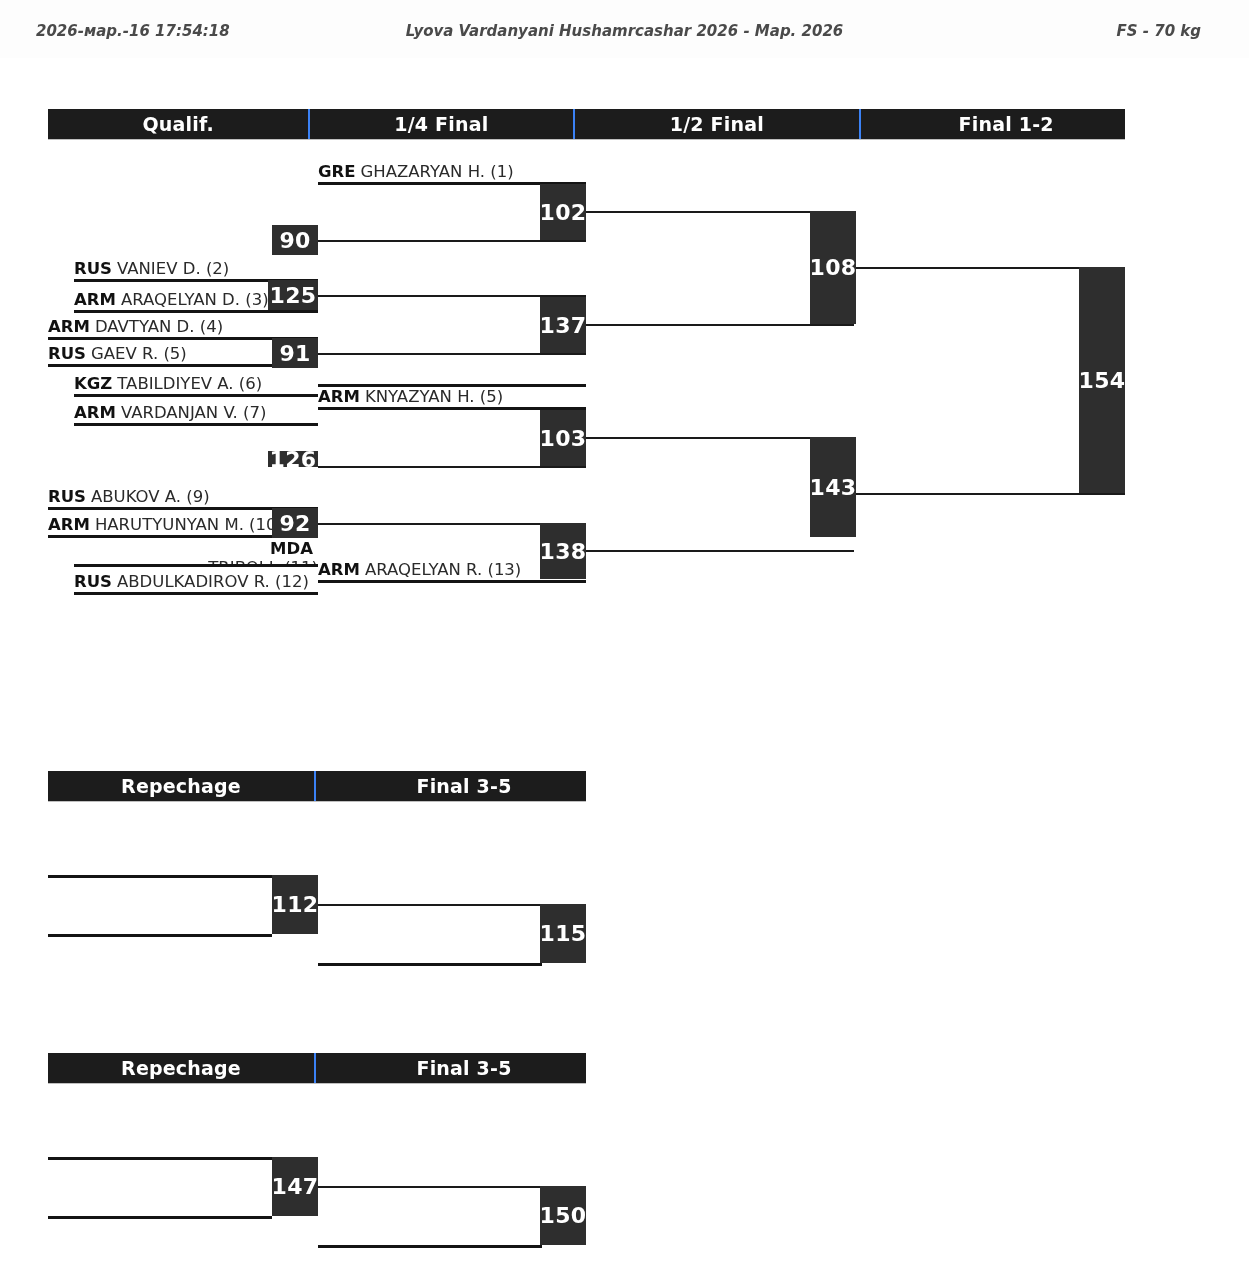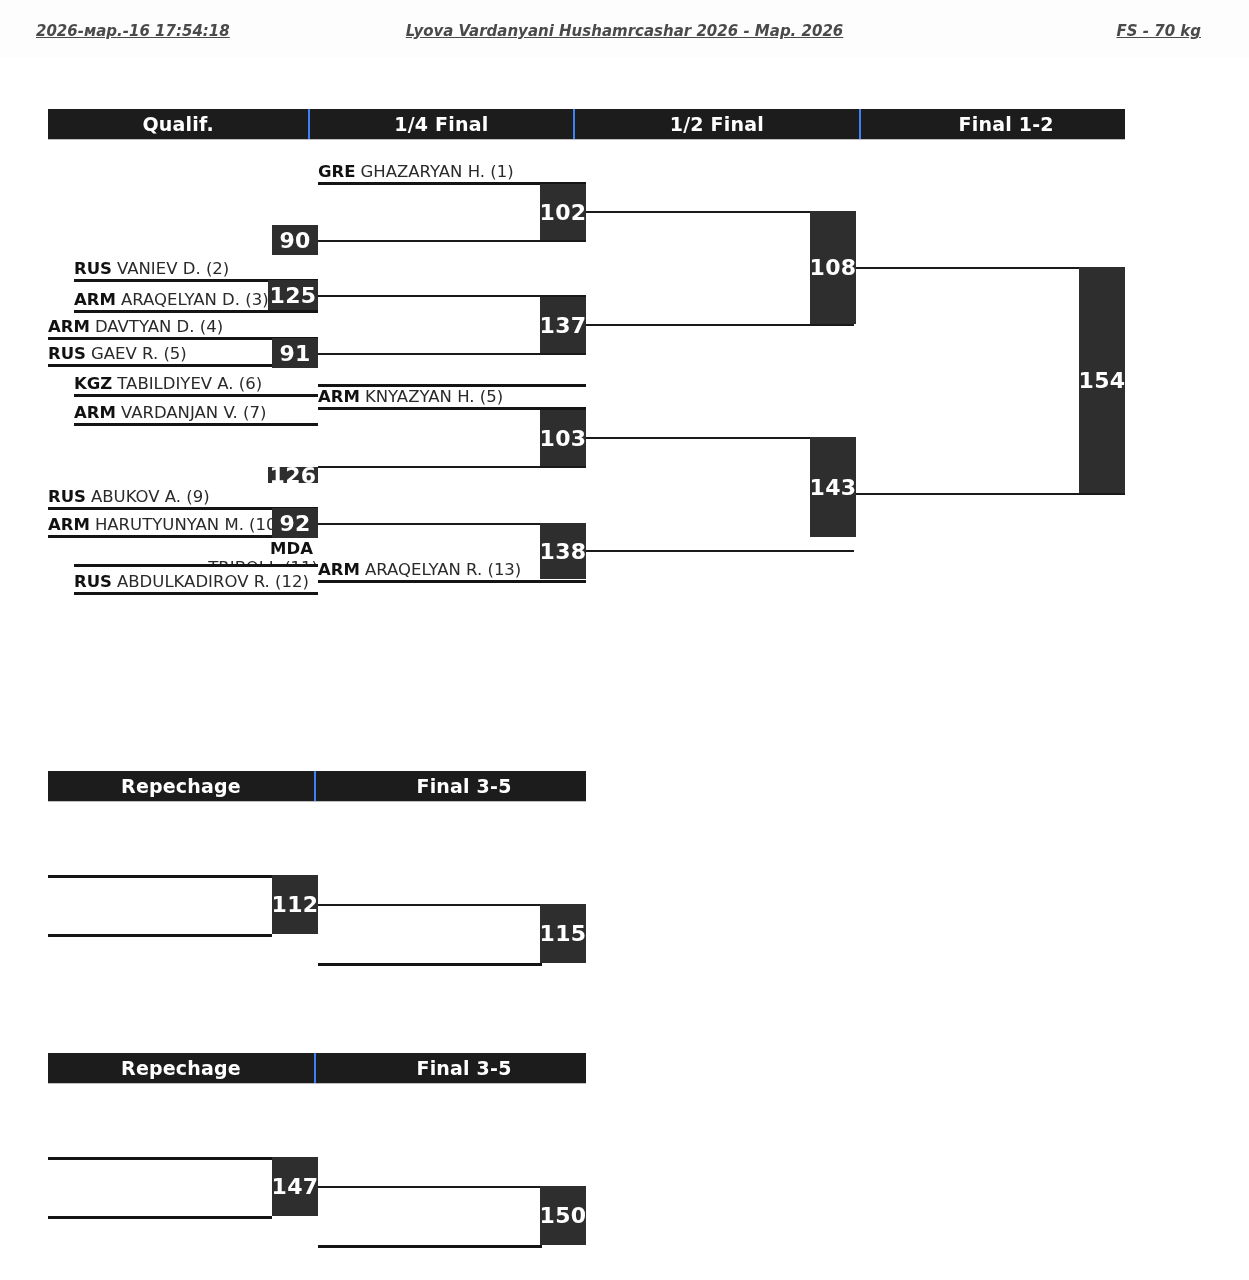--- a/index.html
+++ b/index.html
@@ -38,21 +38,20 @@
     background: #fdfdfd;
   }
   .meta-bar .meta-text {
     position: absolute;
     top: 22px;
     font-style: italic;
     font-weight: 600;
     font-size: 15px;
     color: #4a4a4a;
     white-space: nowrap;
-    text-decoration: underline;
   }
   .meta-date  { left: 36px; }
   .meta-title { left: 0; width: 1249px; text-align: center; color: #2e2e2e; font-size: 16px; }
   .meta-weight{ right: 48px; }
 
   
   .scrollbar-track {
     position: absolute;
     right: 6px; top: 58px;
     width: 12px; height: 1222px;
@@ -238,21 +237,21 @@
   </div>
 
   <div class="competitor" style="left:318px; top:497px; width:268px;">
     <span class="nat">ARM</span>
     <span class="nm">ARAQELYAN R. (13)</span>
   </div>
 
   <div class="scorebox" style="left:272px; top:167px; width:46px; height:30px;">90</div>
   <div class="scorebox" style="left:268px; top:222px; width:50px; height:30px;">125</div>
   <div class="scorebox" style="left:272px; top:280px; width:46px; height:30px;">91</div>
-  <div class="scorebox" style="left:268px; top:393px; width:50px; height:16px;margin-top:16px;">126</div>
+  <div class="scorebox" style="left:268px; top:393px; width:50px; height:16px;">126</div>
   <div class="scorebox" style="left:272px; top:450px; width:46px; height:30px;">92</div>
 
   <div class="feed" style="left:318px; top:182px; width:268px;"></div>
   <div class="feed" style="left:318px; top:237px; width:268px;"></div>
   <div class="feed" style="left:318px; top:295px; width:268px;"></div>
   <div class="feed" style="left:318px; top:408px; width:268px;"></div>
   <div class="feed" style="left:318px; top:465px; width:268px;"></div>
 
   <div class="scorebox" style="left:540px; top:126px; width:46px; height:56px;">102</div>
   <div class="scorebox" style="left:540px; top:239px; width:46px; height:56px;">137</div>

